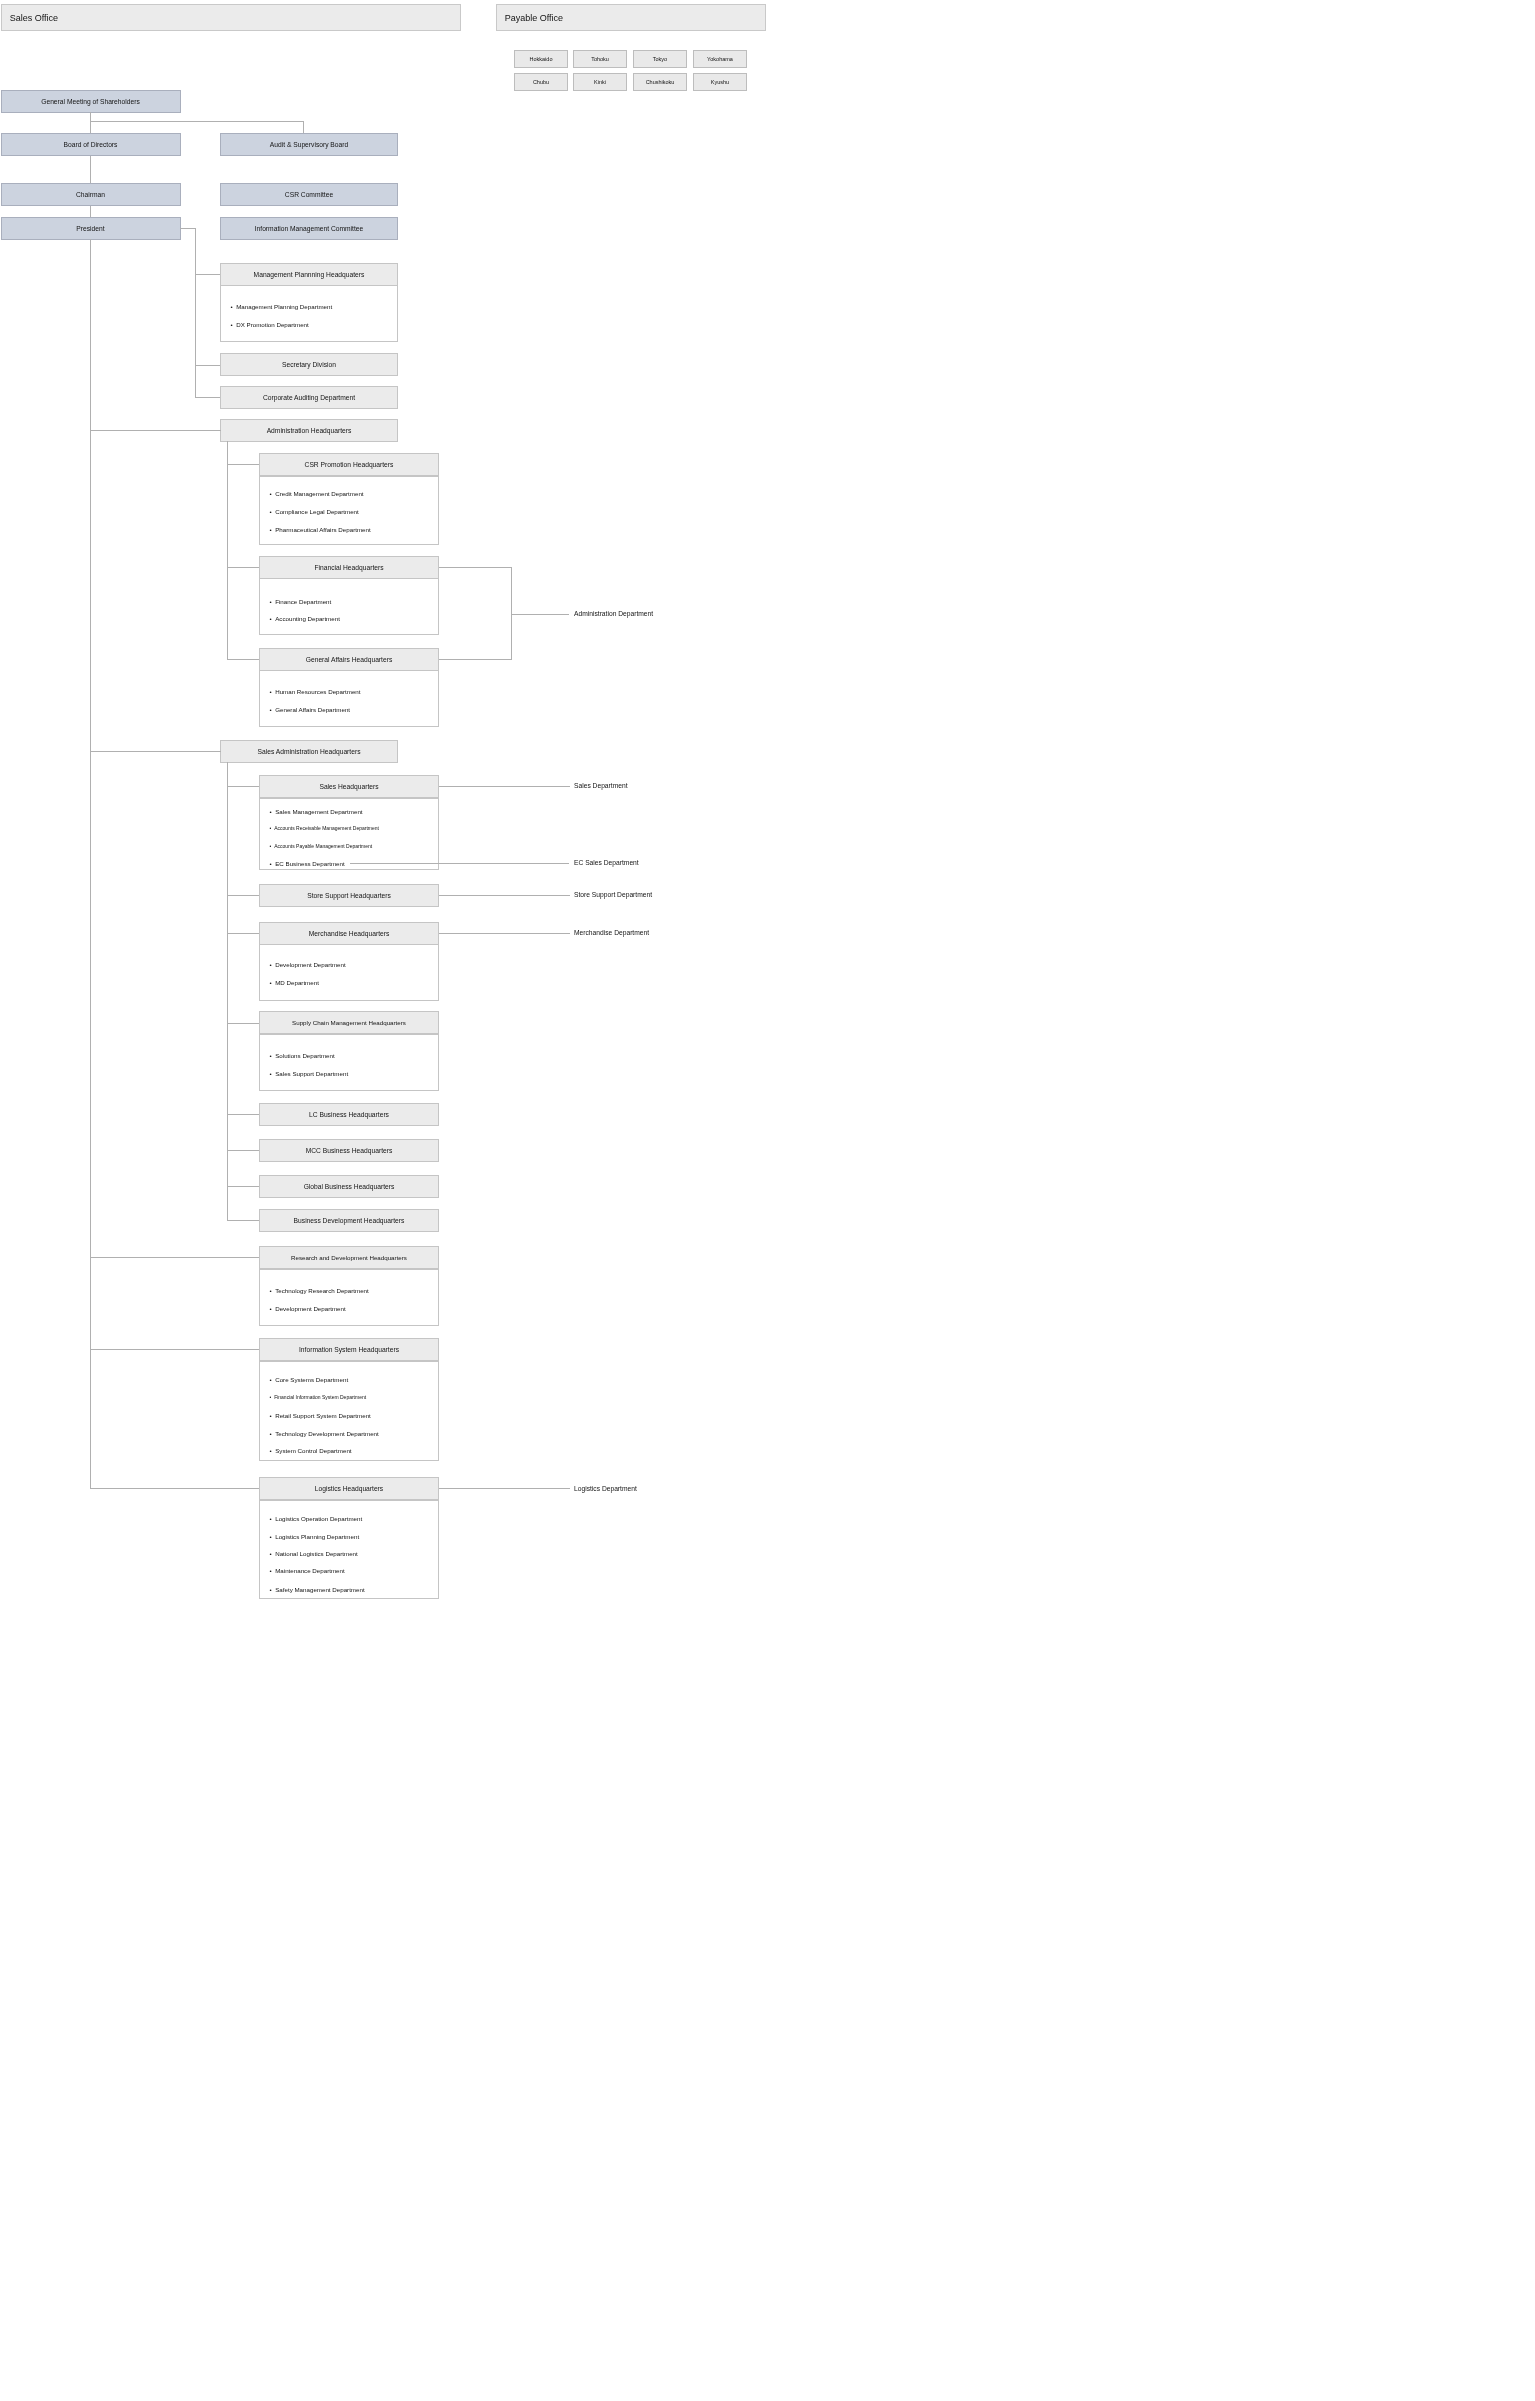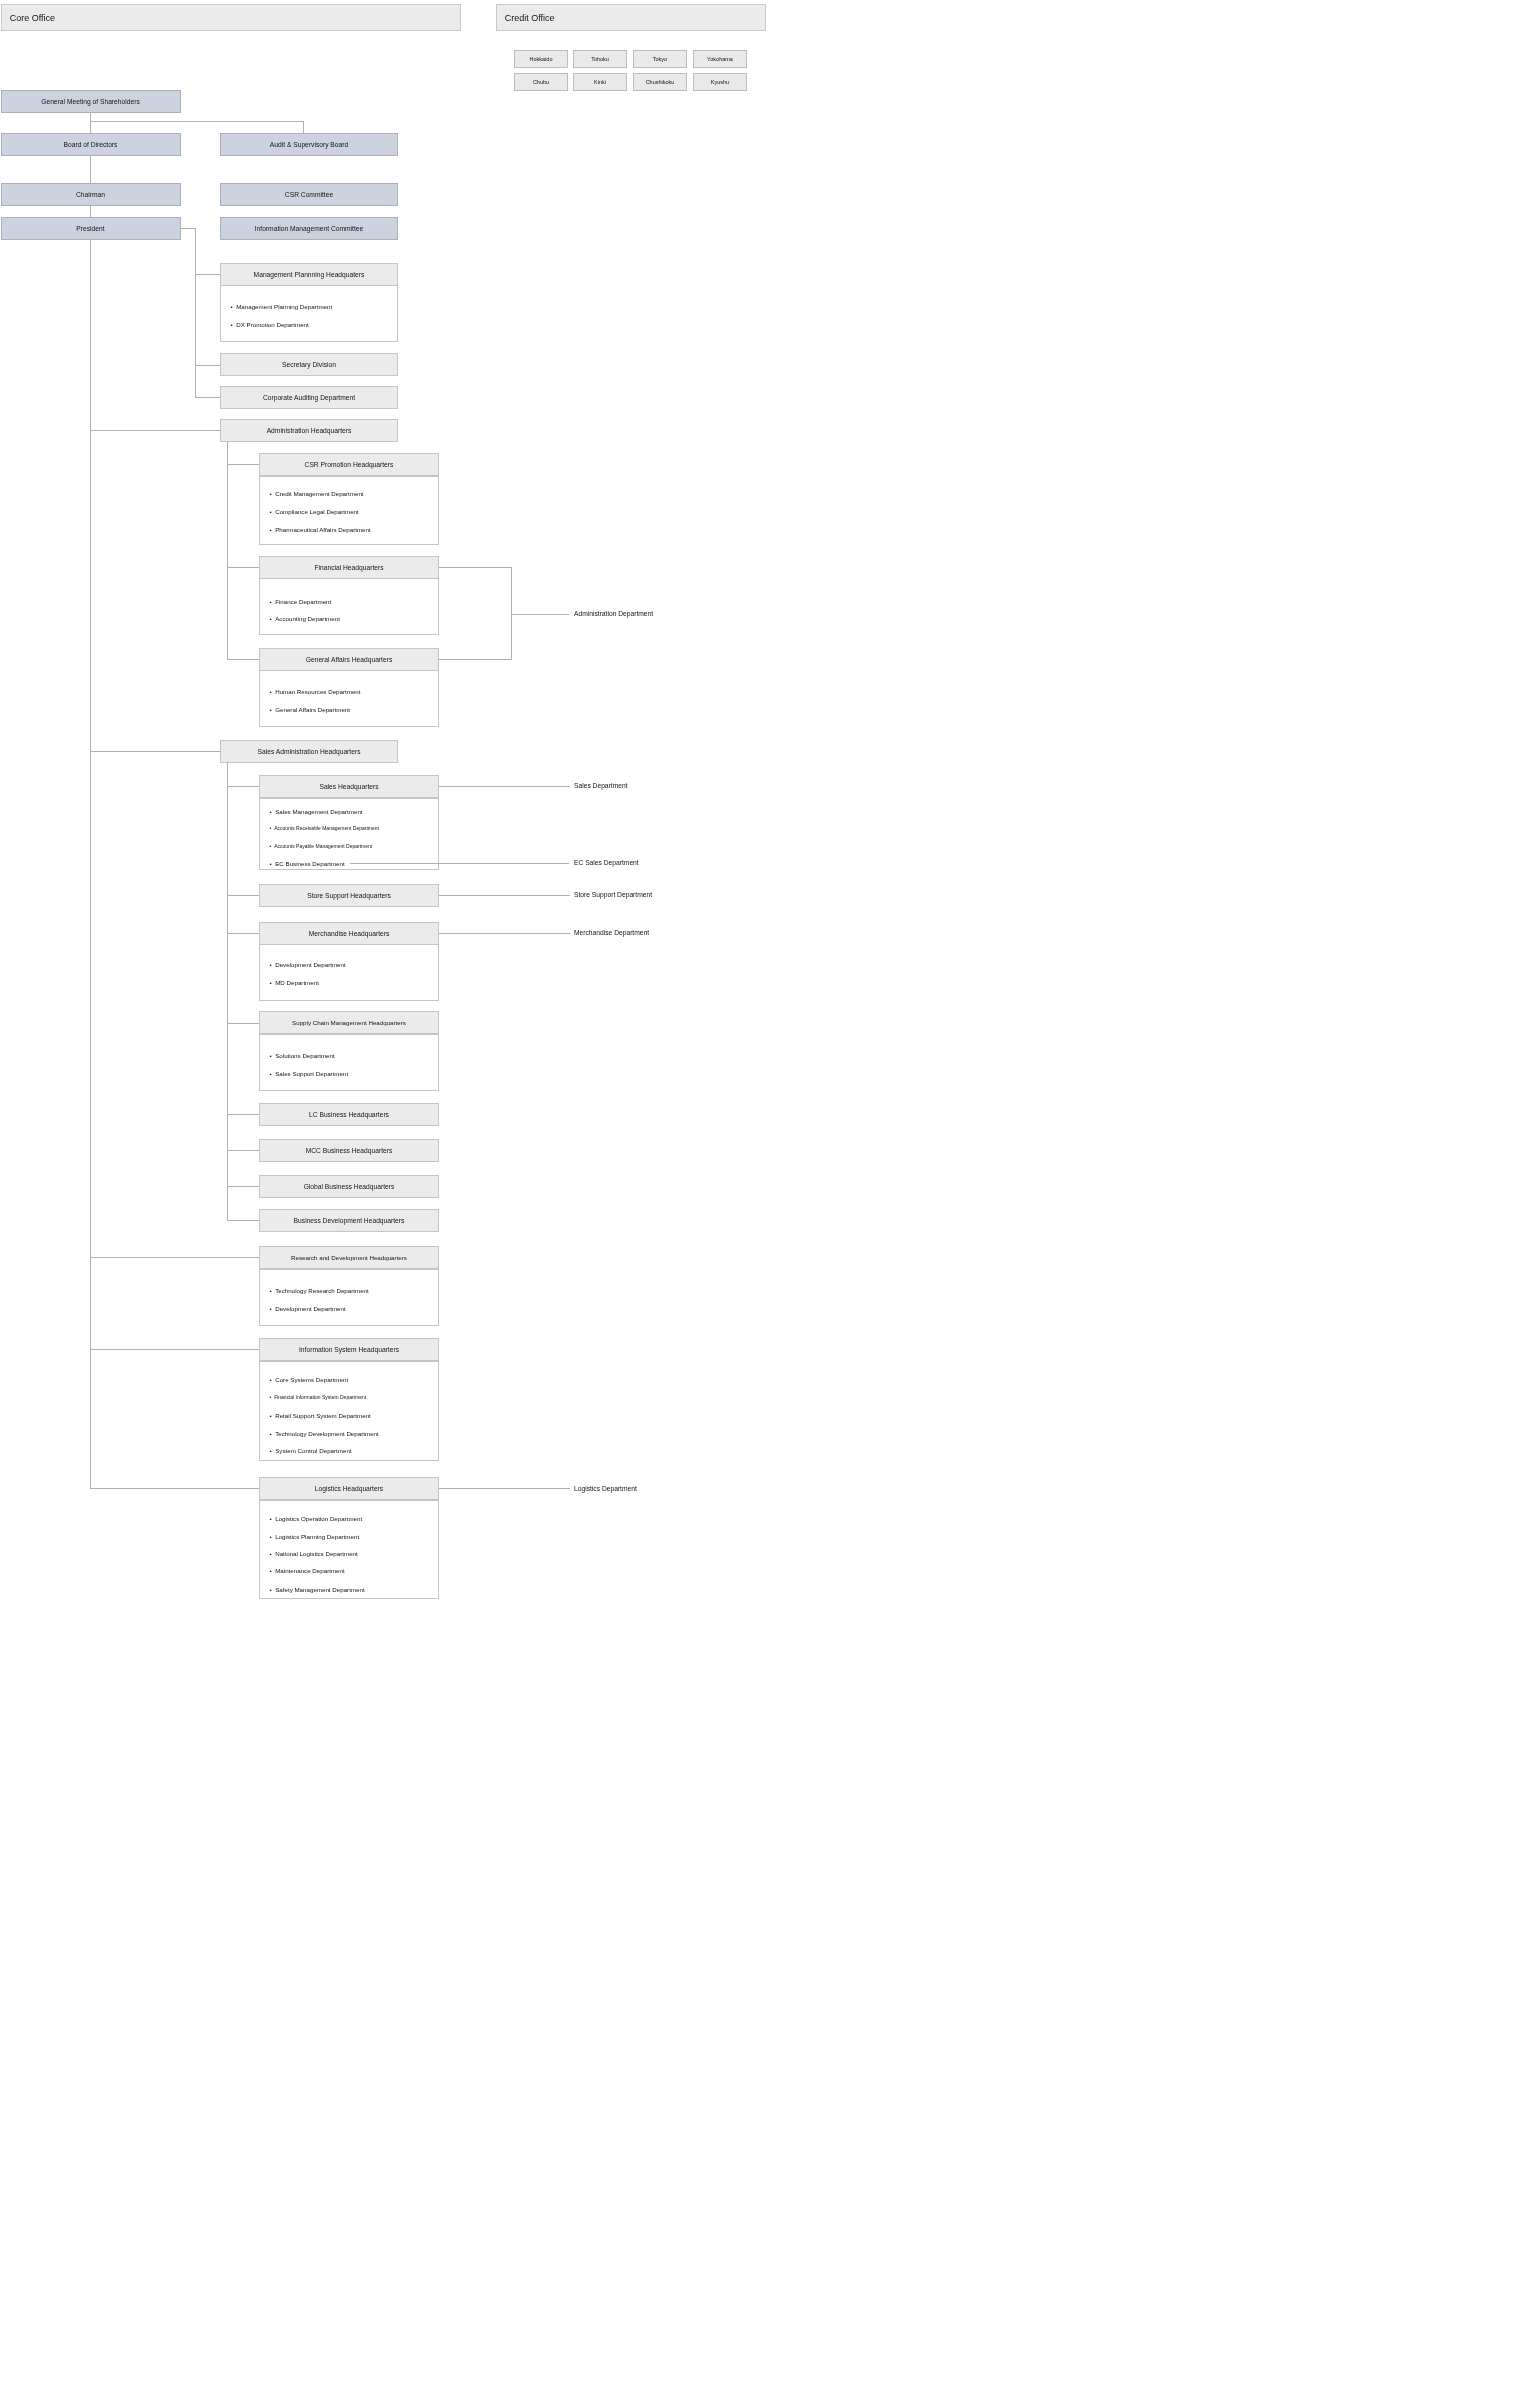--- a/index.html
+++ b/index.html
@@ -66,22 +66,22 @@
     white-space:nowrap;
   }
   .hline{position:absolute;height:0.7px;background:#b0b0b0;}
   .vline{position:absolute;width:0.7px;background:#b0b0b0;}
 </style>
 </head>
 <body>
 
 <div id="canvas">
 
-  <div class="box hdr" style="left:1px;top:4.3px;width:460px;height:27px;">Core Office</div>
-  <div class="box hdr" style="left:496px;top:4.3px;width:270px;height:27px;">Credit Office</div>
+  <div class="box hdr" style="left:1px;top:4.3px;width:460px;height:27px;">Sales Office</div>
+  <div class="box hdr" style="left:496px;top:4.3px;width:270px;height:27px;">Payable Office</div>
 
   <div class="box branchbox" style="left:514px;top:50px;width:54px;height:18px;">Hokkaido</div>
   <div class="box branchbox" style="left:573px;top:50px;width:54px;height:18px;">Tohoku</div>
   <div class="box branchbox" style="left:633px;top:50px;width:54px;height:18px;">Tokyo</div>
   <div class="box branchbox" style="left:693px;top:50px;width:54px;height:18px;">Yokohama</div>
 
   <div class="box branchbox" style="left:514px;top:73px;width:54px;height:18px;">Chubu</div>
   <div class="box branchbox" style="left:573px;top:73px;width:54px;height:18px;">Kinki</div>
   <div class="box branchbox" style="left:633px;top:73px;width:54px;height:18px;">Chushikoku</div>
   <div class="box branchbox" style="left:693px;top:73px;width:54px;height:18px;">Kyushu</div>

